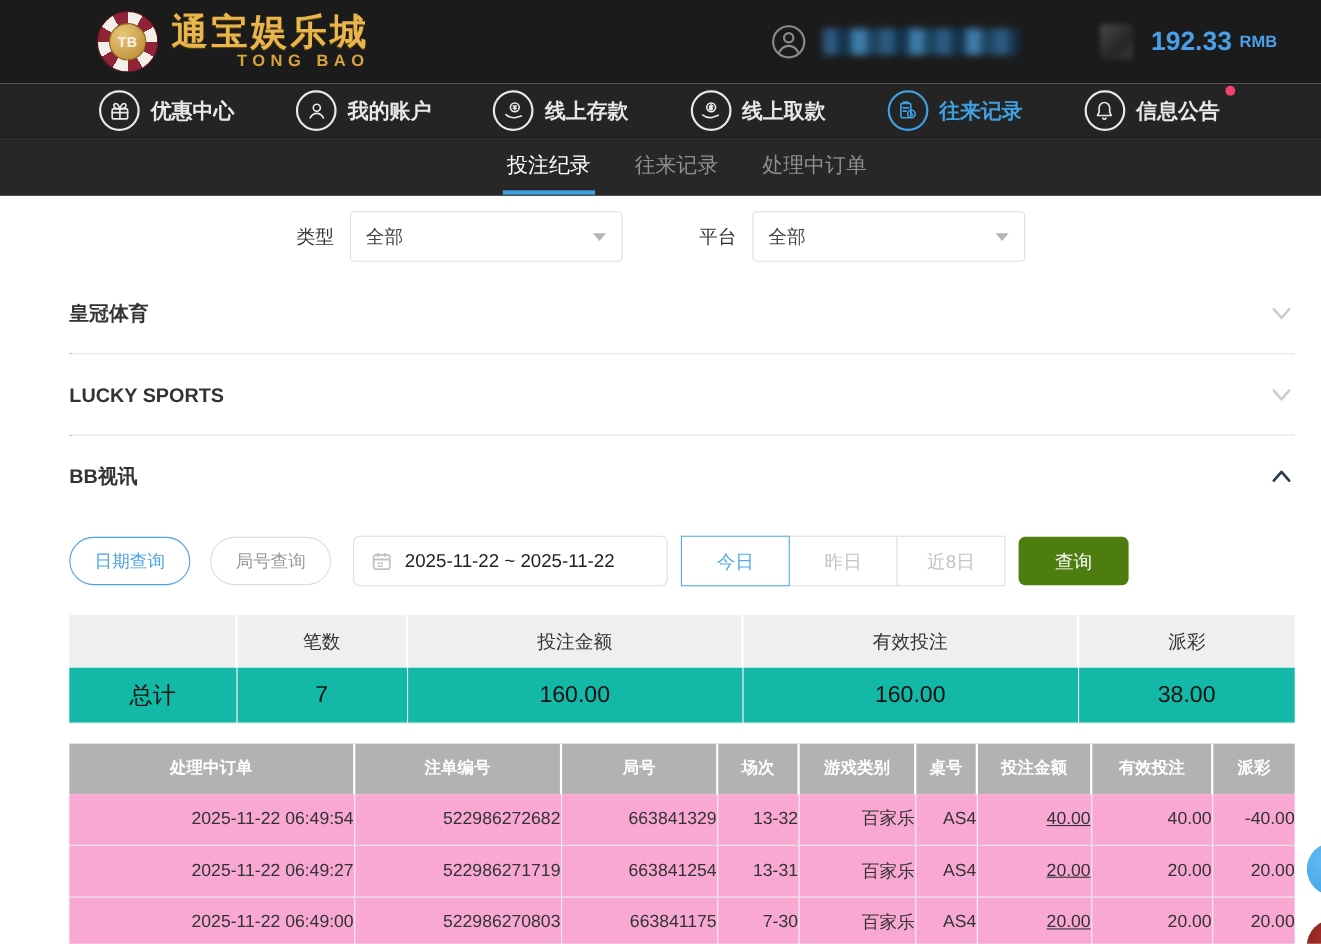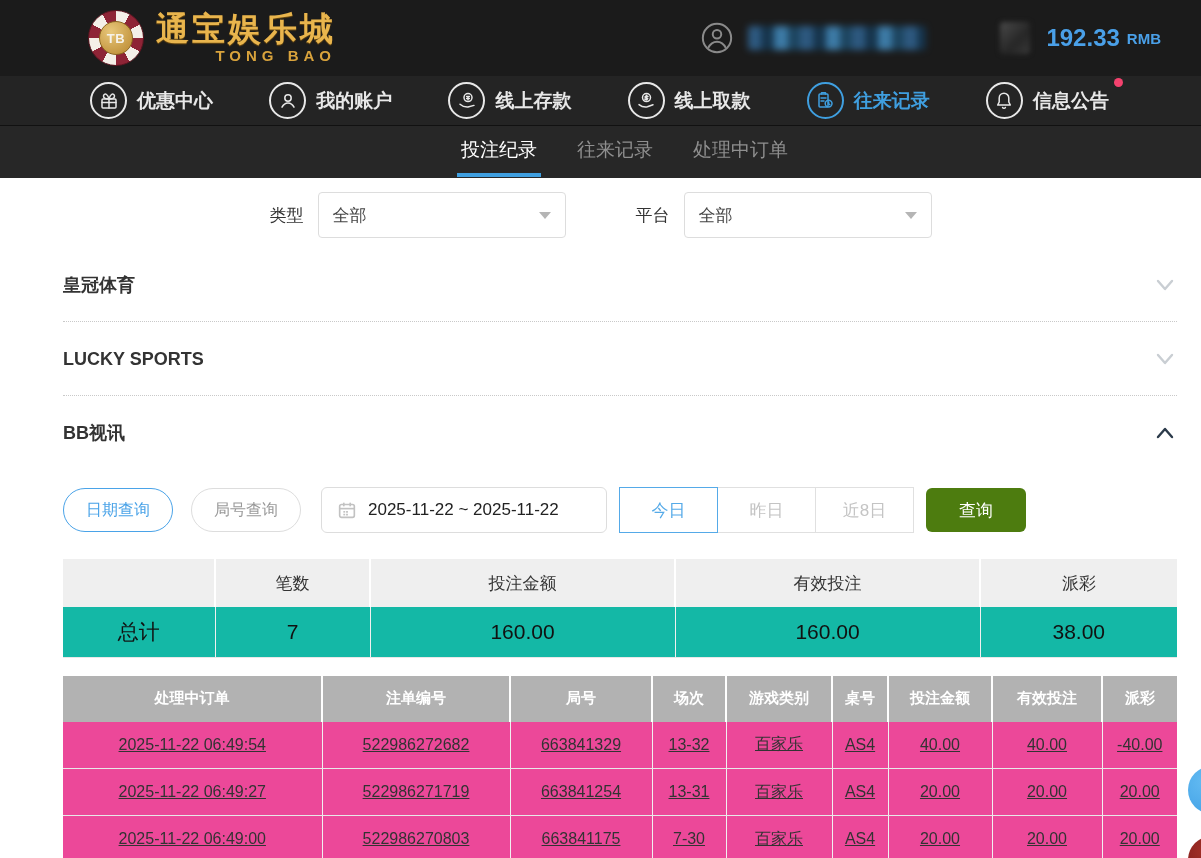--- a/index.html
+++ b/index.html
@@ -106,22 +106,22 @@
   .sum-table th:first-child { border-left:none; }
   .sum-table td { background:#14b8a6; height:50px; text-align:center; font-size:21px;
     color:#111; border-left:1px solid #f0f0f0; border-bottom:1px solid #e8e8e8; }
   .sum-table td:first-child { border-left:none; }
 
   
   .det-table { width:1114px; margin-top:18px; }
   .det-table th { background:#b2b2b2; height:46px; font-size:15px; color:#fff;
     font-weight:bold; border-left:2px solid #fff; }
   .det-table th:first-child { border-left:none; }
-  .det-table td { background:#ec4899; height:47px; text-align:center; font-size:16px;
-    color:#333; border-left:1px solid #f0f0f0; border-bottom:1px solid #e8e8e8;text-decoration:underline; }
+  .det-table td { background:#f9a8d4; height:47px; text-align:right; font-size:16px;
+    color:#333; border-left:1px solid #f0f0f0; border-bottom:1px solid #e8e8e8; }
   .det-table td:first-child { border-left:none; }
   .amt-link { color:#55a9e0; text-decoration:underline; cursor:pointer; }
   .neg { color:#f4556a; }
 
   
   .float-btn { position:absolute; width:48px; height:48px; border-radius:50%; cursor:pointer; }
   .float-top { left:1188px; top:766px; background:radial-gradient(circle at 35% 32%,#63bbf2,#3d9de4); }
   .float-bottom { left:1188px; top:836px; background:radial-gradient(circle at 35% 32%,#a33028,#6e1515); }
 </style>
 </head>

